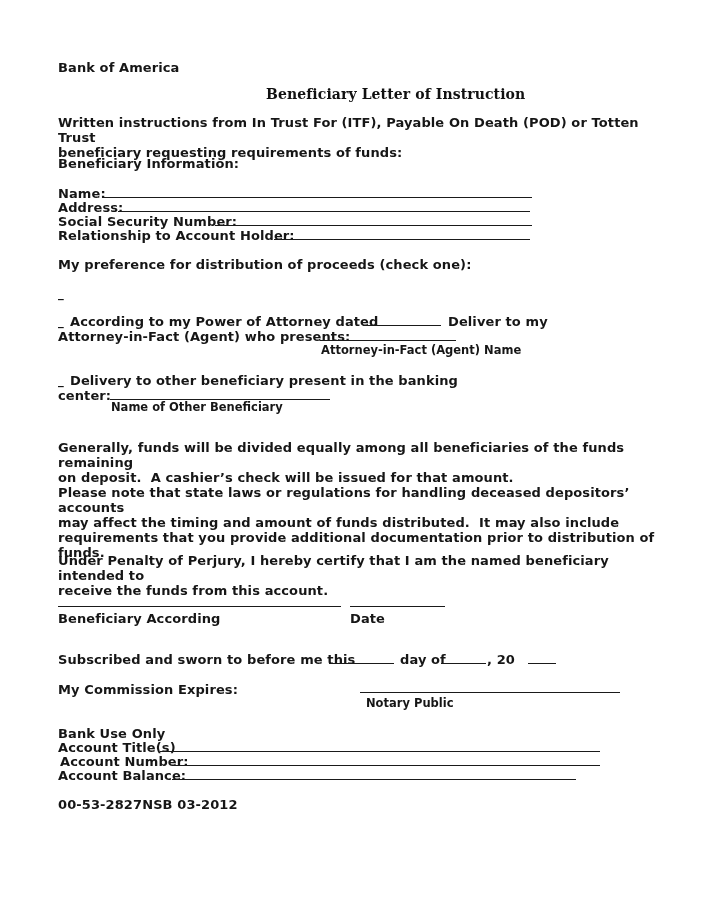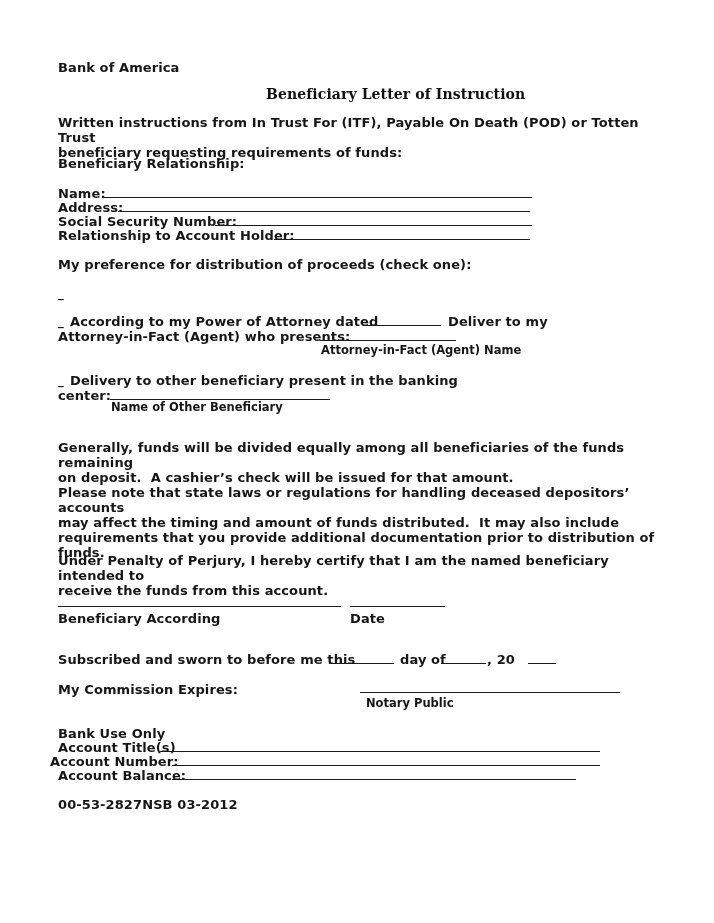--- a/index.html
+++ b/index.html
@@ -69,21 +69,21 @@
 
 <div class="page">
 
   <div class="t" style="left:58px; top:60px;">Bank of America</div>
 
   <div class="title-serif" style="left:266px; top:88px;">Beneficiary Letter of Instruction</div>
 
   <div class="t" style="left:58px; top:115px; width:600px;">Written instructions from In Trust For (ITF), Payable On Death (POD) or Totten Trust
 beneficiary requesting requirements of funds:</div>
 
-  <div class="t" style="left:58px; top:156px;">Beneficiary Relationship:</div>
+  <div class="t" style="left:58px; top:156px;">Beneficiary Information:</div>
 
   <div class="t" style="left:58px; top:186px;text-align:right;">Name:</div>
   <div class="rule" style="left:104px; top:197px; width:428px;"></div>
 
   <div class="t" style="left:58px; top:200px;">Address:</div>
   <div class="rule" style="left:118px; top:211px; width:412px;"></div>
 
   <div class="t" style="left:58px; top:214px;">Social Security Number:</div>
   <div class="rule" style="left:215px; top:225px; width:317px;"></div>
 
@@ -133,21 +133,21 @@
 
   <div class="t" style="left:58px; top:682px;">My Commission Expires:</div>
   <div class="rule" style="left:360px; top:692px; width:260px;"></div>
   <div class="cap" style="left:366px; top:696px;">Notary Public</div>
 
   <div class="t" style="left:58px; top:726px;">Bank Use Only</div>
 
   <div class="t" style="left:58px; top:740px;">Account Title(s)</div>
   <div class="rule" style="left:160px; top:751px; width:440px;"></div>
 
-  <div class="t" style="left:50px; top:754px;text-align:right;">Account Number:</div>
+  <div class="t" style="left:60px; top:754px;text-align:right;">Account Number:</div>
   <div class="rule" style="left:172px; top:765px; width:428px;"></div>
 
   <div class="t" style="left:58px; top:768px;">Account Balance:</div>
   <div class="rule" style="left:172px; top:779px; width:404px;"></div>
 
   <div class="t" style="left:58px; top:797px;">00-53-2827NSB 03-2012</div>
 
 </div>
 
 </body></html>

